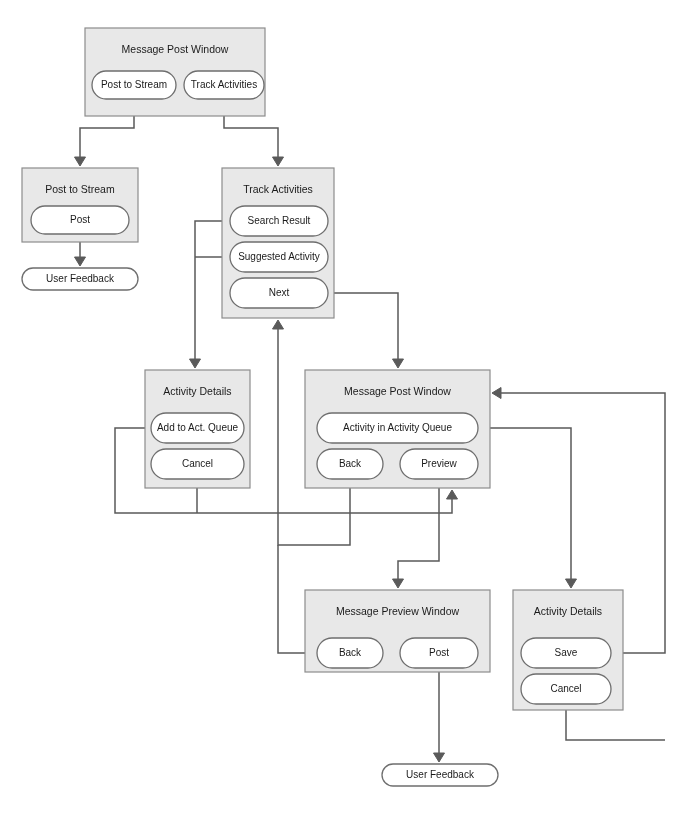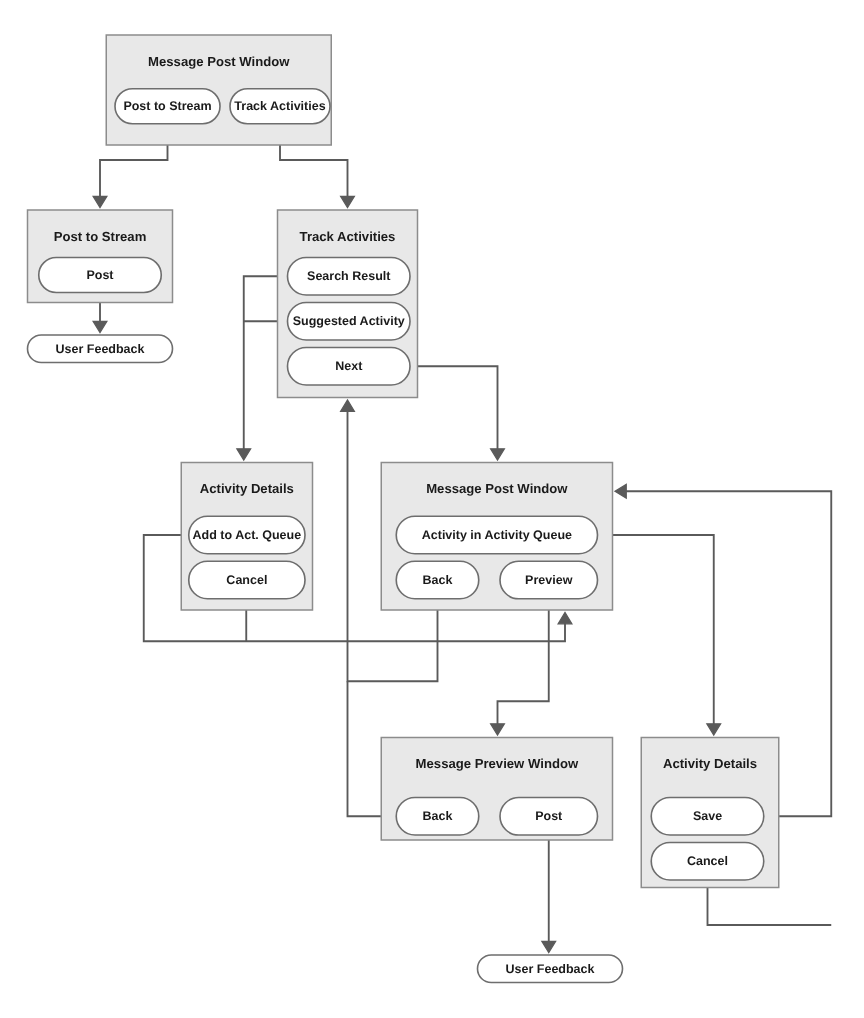--- a/index.html
+++ b/index.html
@@ -10,21 +10,20 @@
   body {
     width: 691px;
     height: 814px;
     font-family: "Liberation Sans", sans-serif;
     overflow: hidden;
   }
   #diagram-root {
     position: relative;
     width: 691px;
     height: 814px;
-    font-weight: bold;
   }
   svg#flow-svg {
     position: absolute;
     top: 0;
     left: 0;
     width: 691px;
     height: 814px;
   }
   .window-box {
     fill: #e8e8e8;

